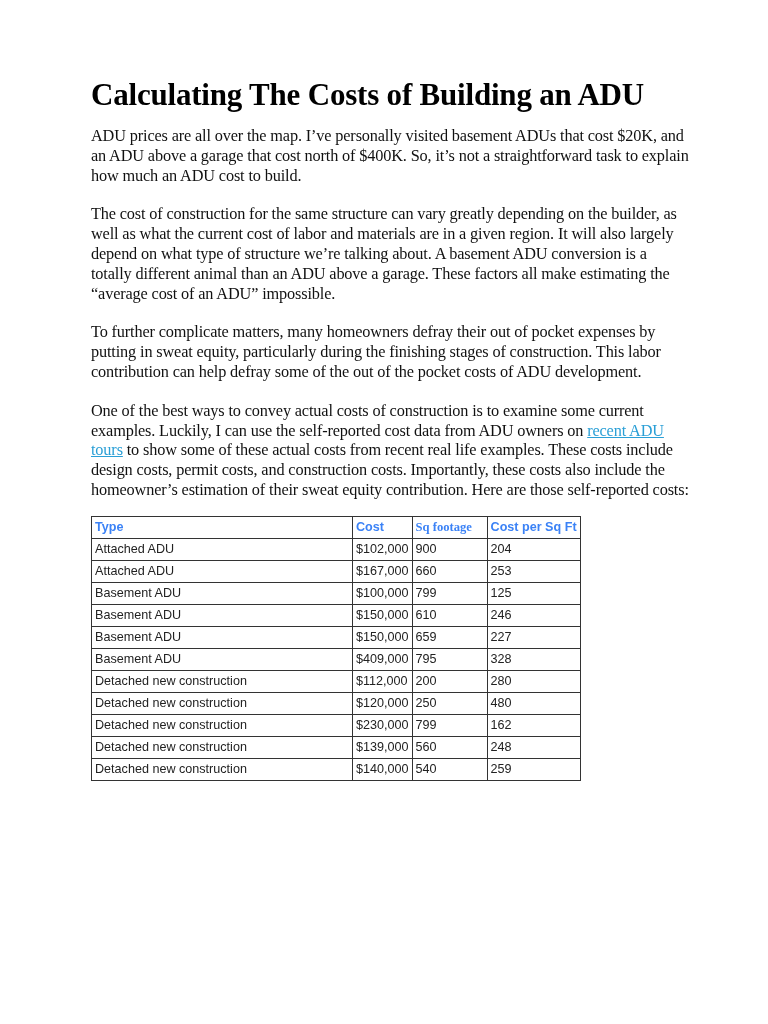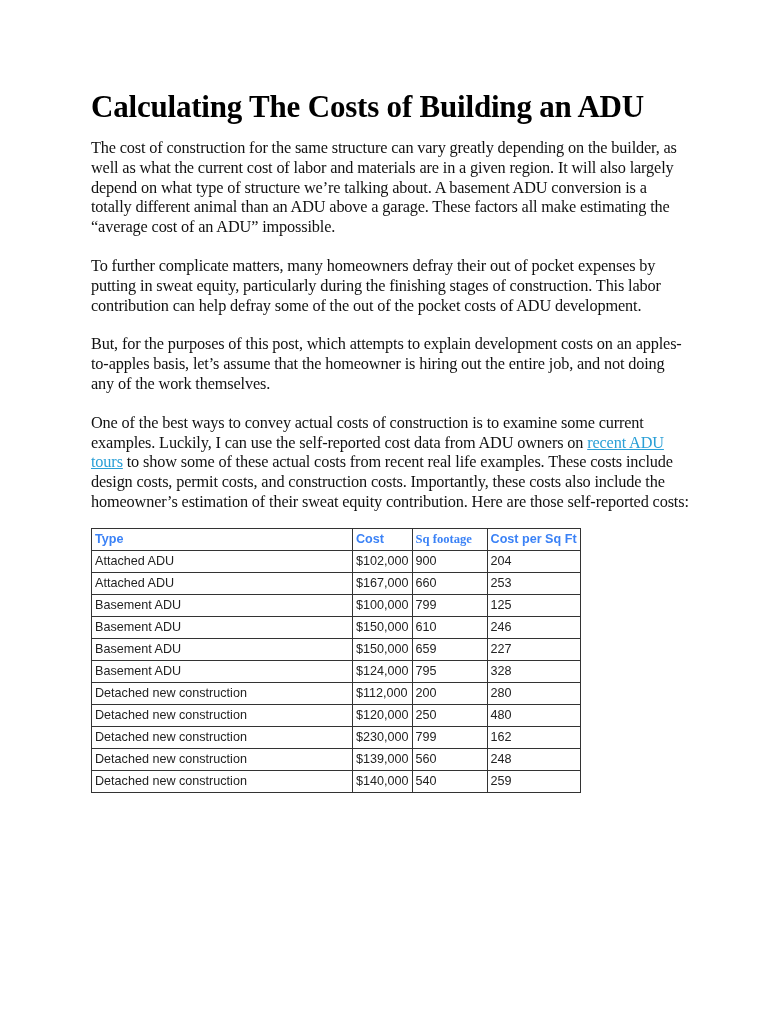--- a/index.html
+++ b/index.html
@@ -11,21 +11,21 @@
       width: 768px;
       height: 1024px;
       position: relative;
       overflow: hidden;
       font-family: "Liberation Serif", serif;
       color: #111111;
     }
     .page {
       position: absolute;
       left: 91px;
-      top: 88px;
+      top: 76px;
       width: 600px;
     }
     h1 {
       font-family: "Liberation Serif", serif;
       font-weight: bold;
       font-size: 31px;
       line-height: 38px;
       margin: 0 0 12px 0;
       letter-spacing: -0.2px;
       color: #000;
@@ -66,23 +66,23 @@
     .c-cost { width: 52px; }
     .c-sq { width: 68px; font-family: Liberation Serif, serif; }
     .c-cpsf { width: 86px; }
   </style>
 </head>
 <body>
 
 <div class="page">
   <h1>Calculating The Costs of Building an ADU</h1>
 
+  <p>ADU prices are all over the map. I’ve personally visited basement ADUs that cost $20K, and an ADU above a garage that cost north of $400K. So, it’s not a straightforward task to explain how much an ADU cost to build.</p>
   <p>The cost of construction for the same structure can vary greatly depending on the builder, as well as what the current cost of labor and materials are in a given region. It will also largely depend on what type of structure we’re talking about. A basement ADU conversion is a totally different animal than an ADU above a garage. These factors all make estimating the “average cost of an ADU” impossible.</p>
   <p>To further complicate matters, many homeowners defray their out of pocket expenses by putting in sweat equity, particularly during the finishing stages of construction. This labor contribution can help defray some of the out of the pocket costs of ADU development.</p>
-  <p>But, for the purposes of this post, which attempts to explain development costs on an apples-to-apples basis, let’s assume that the homeowner is hiring out the entire job, and not doing any of the work themselves.</p>
 
   <p class="last"><span>One of the best ways to convey actual costs of construction is to examine some current examples. Luckily, I can use the self-reported cost data from ADU owners on </span><a class="link" href="#">recent ADU tours</a><span> to show some of these actual costs from recent real life examples. These costs include design costs, permit costs, and construction costs. Importantly, these costs also include the homeowner’s estimation of their sweat equity contribution. Here are those self-reported costs:</span></p>
 
   <table class="costs">
     <thead>
       <tr>
         <th class="c-type">Type</th>
         <th class="c-cost cost-h">Cost</th>
         <th class="c-sq">Sq footage</th>
         <th class="c-cpsf">Cost per Sq Ft</th>
@@ -114,21 +114,21 @@
         <td>246</td>
       </tr>
       <tr>
         <td>Basement ADU</td>
         <td>$150,000</td>
         <td>659</td>
         <td>227</td>
       </tr>
       <tr>
         <td>Basement ADU</td>
-        <td>$124,000</td>
+        <td>$409,000</td>
         <td>795</td>
         <td>328</td>
       </tr>
       <tr>
         <td>Detached new construction</td>
         <td>$112,000</td>
         <td>200</td>
         <td>280</td>
       </tr>
       <tr>

